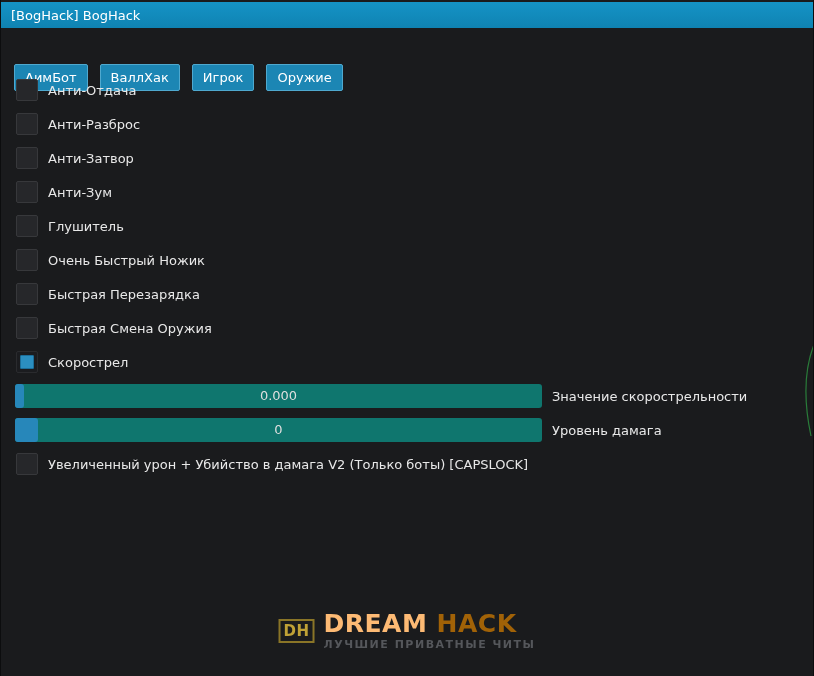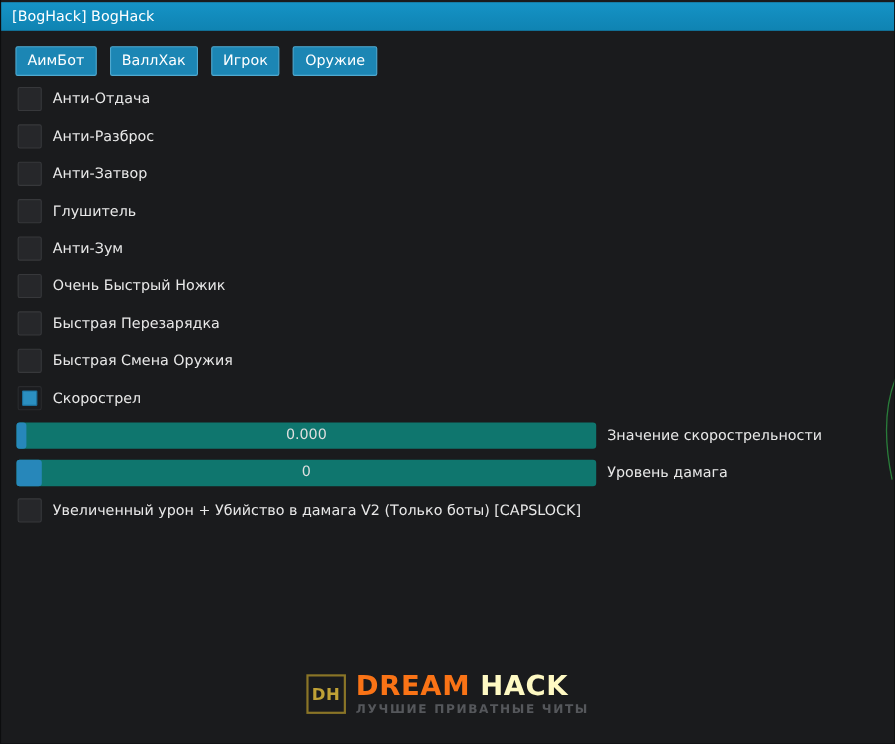--- a/index.html
+++ b/index.html
@@ -38,20 +38,21 @@
     padding: 0 10px;
     background: #1c86b4;
     border: 1px solid #4fa9cf;
     border-radius: 2px;
     color: #ffffff;
     font-size: 13px;
     font-family: "DejaVu Sans", "Liberation Sans", sans-serif;
     display: flex;
     align-items: center;
     cursor: pointer;
+    margin-top: 22px;
   }
 
   .rows { position: absolute; top: 73px; left: 0; right: 0; }
   .row { height: 34px; display: flex; align-items: center; }
 
   .checkbox {
     width: 22px; height: 22px;
     margin-left: 15px;
     background: #26272a;
     border: 1px solid #37383b;
@@ -118,35 +119,35 @@
 
   .watermark {
     position: absolute;
     top: 611px;
     left: 50%;
     transform: translateX(-50%);
     display: flex;
     align-items: center;
   }
   .wm-logo {
-    width: 36px; height: 36px;
+    width: 36px; height: 24px;
     border: 2px solid #8a7527;
     color: #bfa136;
     font-size: 15px;
     font-weight: bold;
     display: flex;
     align-items: center;
     justify-content: center;
     margin-right: 9px;
     letter-spacing: 0.5px;
   }
   .wm-text { display: flex; flex-direction: column; }
   .wm-title { font-size: 25px; font-weight: bold; line-height: 25px; letter-spacing: 0.5px; }
-  .wm-dream { color: #f97316; }
-  .wm-hack  { color: #fef9c3; }
+  .wm-dream { color: #fdba74; }
+  .wm-hack  { color: #a16207; }
   .wm-tagline {
     margin-top: 2px;
     font-size: 11px;
     color: #55575b;
     letter-spacing: 1.5px;
     font-weight: bold;
   }
 
   .green-arc {
     position: absolute;
@@ -184,26 +185,26 @@
       <span class="opt-label">Анти-Разброс</span>
     </div>
 
     <div class="row">
       <span class="checkbox"></span>
       <span class="opt-label">Анти-Затвор</span>
     </div>
 
     <div class="row">
       <span class="checkbox"></span>
+      <span class="opt-label">Анти-Зум</span>
+    </div>
+
+    <div class="row">
+      <span class="checkbox"></span>
       <span class="opt-label">Глушитель</span>
-    </div>
-
-    <div class="row">
-      <span class="checkbox"></span>
-      <span class="opt-label">Анти-Зум</span>
     </div>
 
     <div class="row">
       <span class="checkbox"></span>
       <span class="opt-label">Очень Быстрый Ножик</span>
     </div>
 
     <div class="row">
       <span class="checkbox"></span>
       <span class="opt-label">Быстрая Перезарядка</span>

